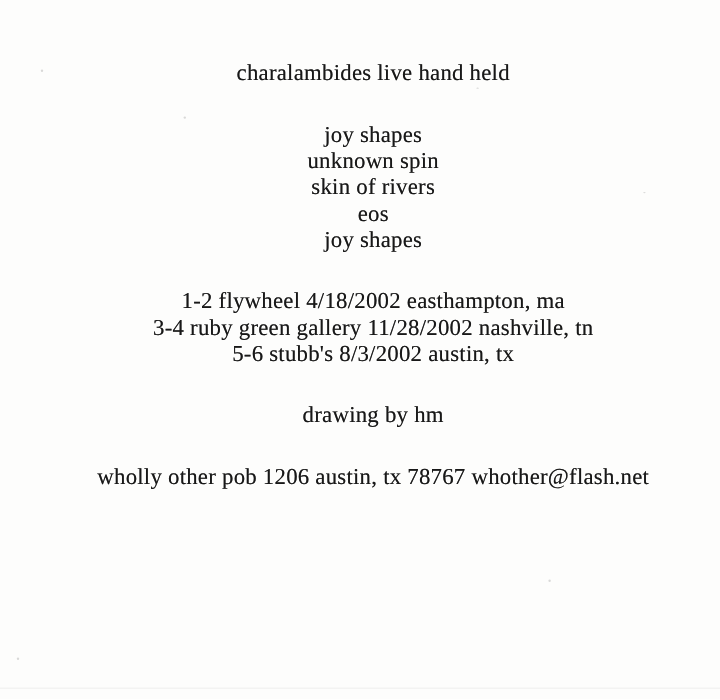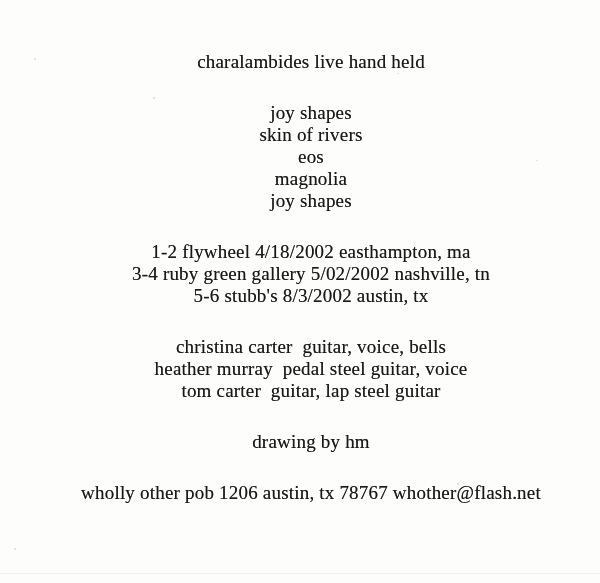--- a/index.html
+++ b/index.html
@@ -58,37 +58,32 @@
 <body>
 
 <div class="sheet">
 
   <div class="block title-block">
     <div class="line">charalambides live hand held</div>
   </div>
 
   <div class="block">
     <div class="line">joy shapes</div>
+    <div class="line">unknown spin</div>
     <div class="line">skin of rivers</div>
     <div class="line">eos</div>
-    <div class="line">magnolia</div>
     <div class="line">joy shapes</div>
   </div>
 
   <div class="block">
     <div class="line">1-2 flywheel 4/18/2002 easthampton, ma</div>
-    <div class="line">3-4 ruby green gallery 5/02/2002 nashville, tn</div>
+    <div class="line">3-4 ruby green gallery 11/28/2002 nashville, tn</div>
     <div class="line">5-6 stubb's 8/3/2002 austin, tx</div>
   </div>
 
-  <div class="block">
-    <div class="line">christina carter  guitar, voice, bells</div>
-    <div class="line">heather murray  pedal steel guitar, voice</div>
-    <div class="line">tom carter  guitar, lap steel guitar</div>
-  </div>
 
 
   <div class="block">
     <div class="line">drawing by hm</div>
   </div>
 
   <div class="block">
     <div class="line">wholly other pob 1206 austin, tx 78767 whother@flash.net</div>
   </div>
 

